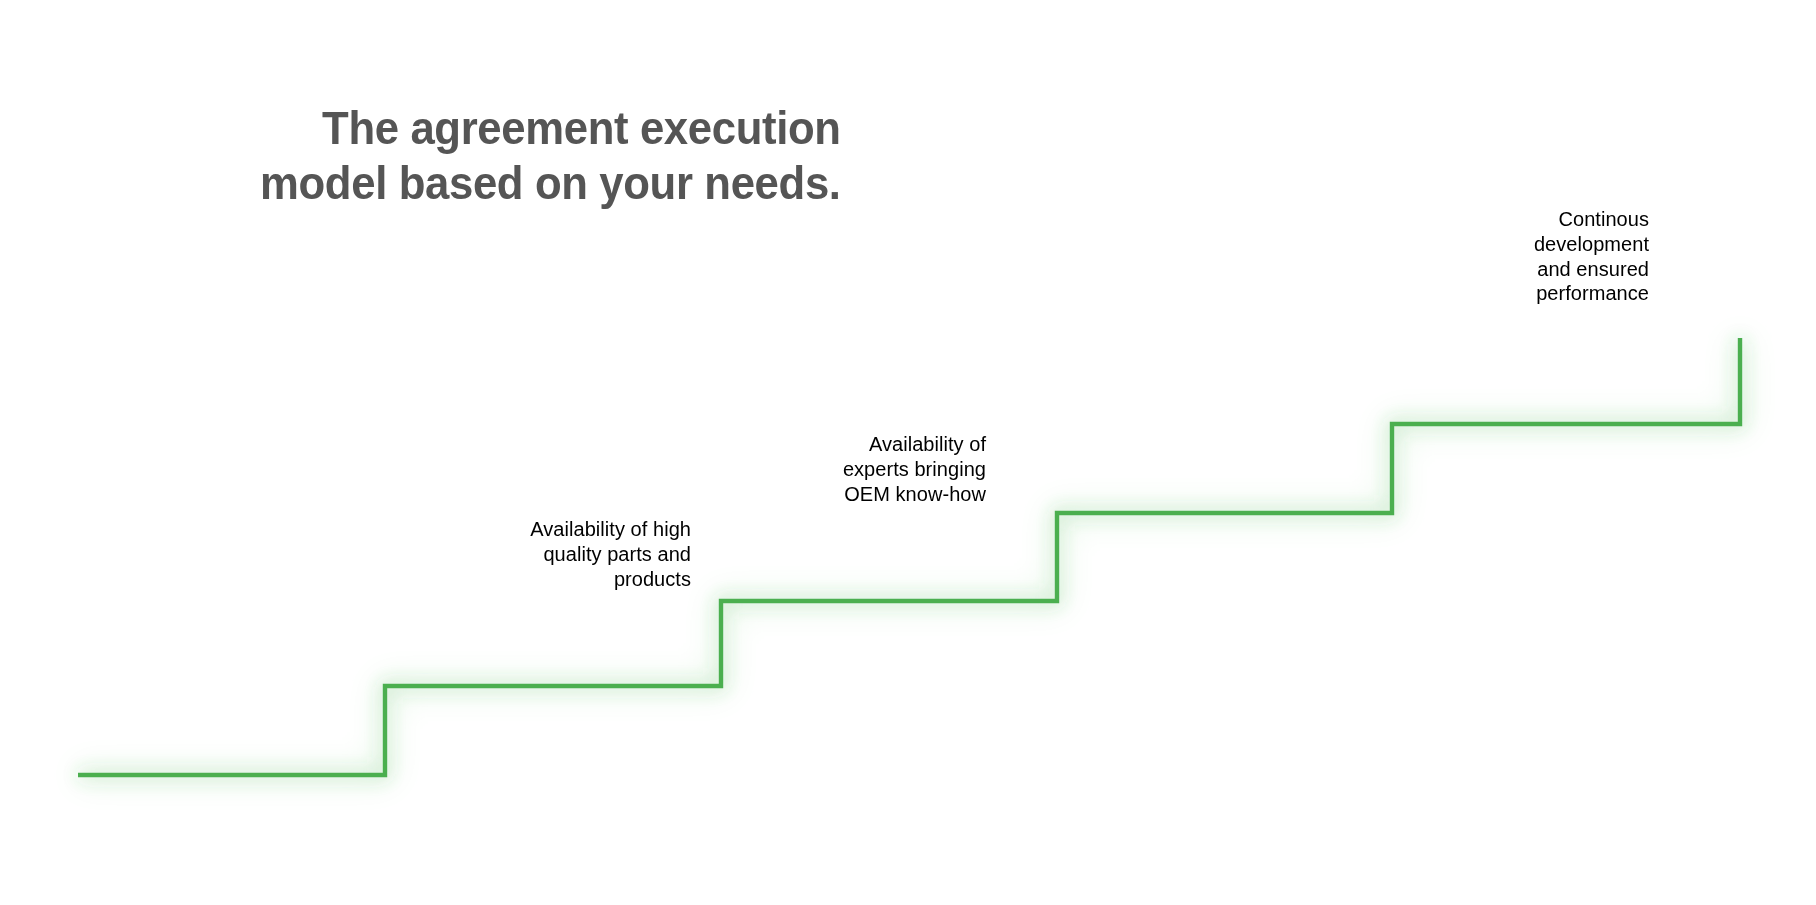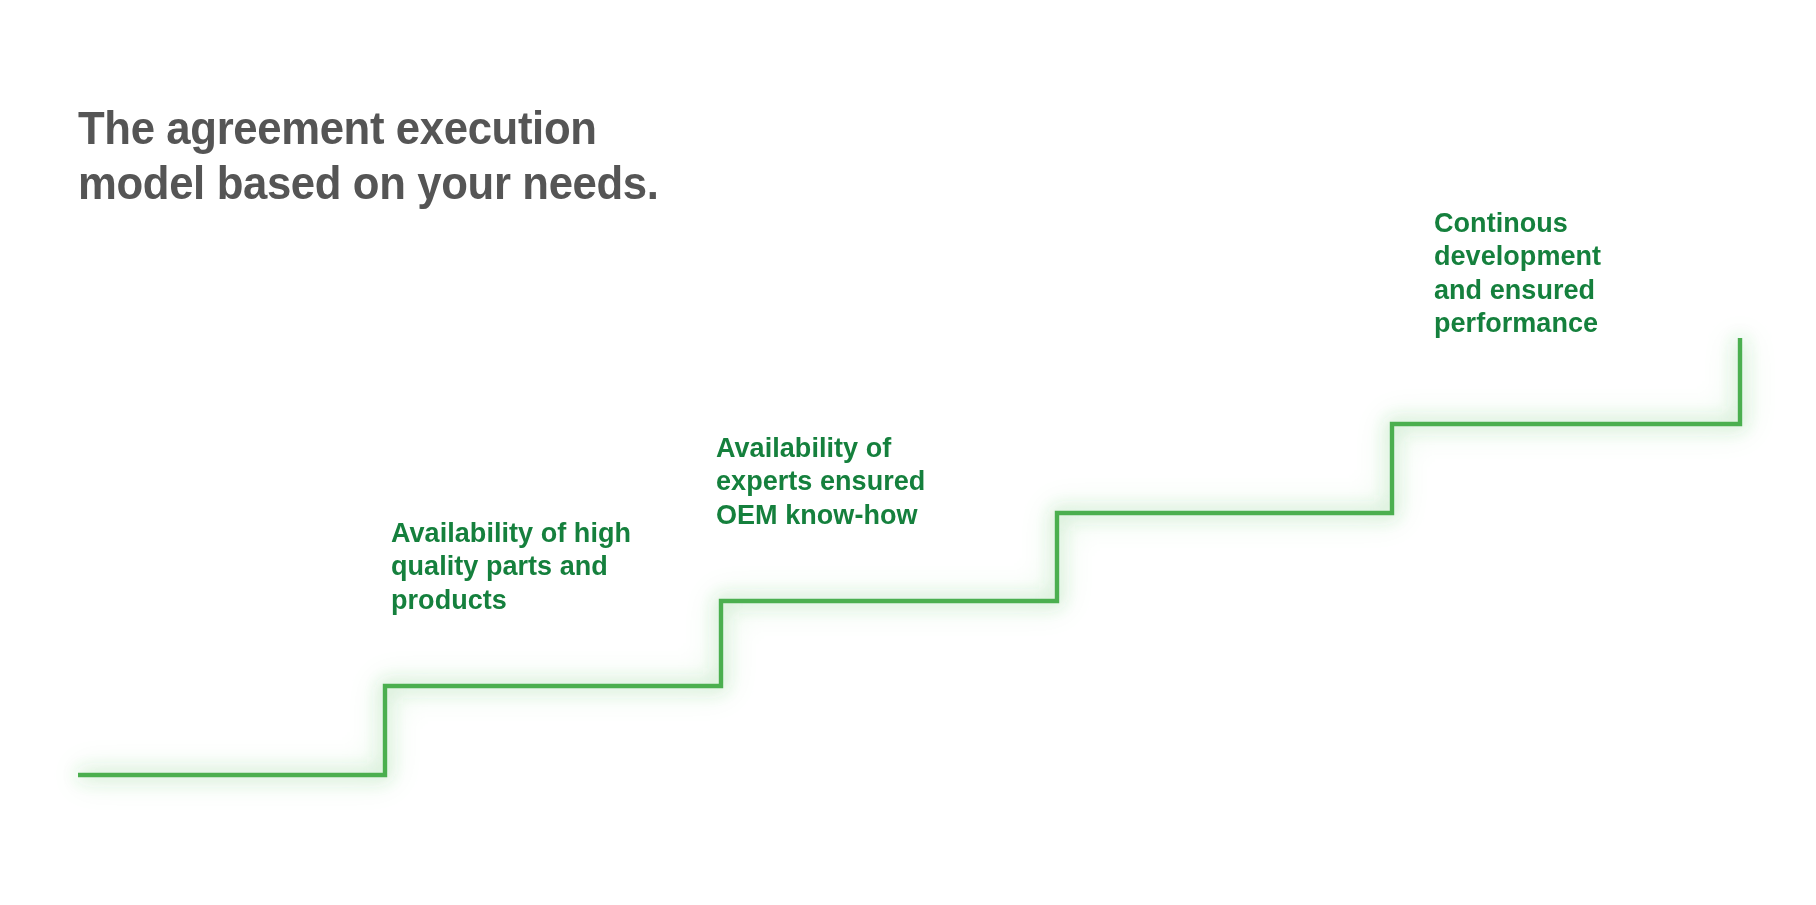--- a/index.html
+++ b/index.html
@@ -13,20 +13,21 @@
     height: 905px;
     overflow: hidden;
     font-family: "Liberation Sans", "DejaVu Sans", sans-serif;
     position: relative;
   }
 
   #slide {
     position: absolute;
     inset: 0;
     background: #ffffff;
+    text-align: right;
   }
 
   
   #title {
     position: absolute;
     left: 78px;
     top: 100px;
     width: 820px;
     font-size: 47px;
     font-weight: bold;
@@ -44,24 +45,24 @@
     left: 0;
     top: 0;
     width: 1816px;
     height: 905px;
     pointer-events: none;
   }
 
   
   .step-label {
     position: absolute;
-    color: #15803d;
-    font-size: 27px;
+    color: #000000;
+    font-size: 20px;
     line-height: 1.24;
-    font-weight: bold;
+    font-weight: normal;
     white-space: pre-line;
     letter-spacing: 0.05px;
   }
 
   #label-0 { left: 78px;   top: 620px; width: 250px; }
   #label-1 { left: 391px;  top: 517px; width: 300px; }
   #label-2 { left: 716px;  top: 432px; width: 270px; }
   #label-3 { left: 1052px; top: 345px; width: 330px; }
   #label-4 { left: 1434px; top: 207px; width: 215px; }
 </style>
@@ -97,21 +98,21 @@
 
     <path id="stair-path" fill="none" stroke="#4caf50" stroke-width="4.4" stroke-linecap="butt" stroke-linejoin="miter" filter="url(#glow)" d="M 78 775 L 385 775 L 385 686 L 385 686 L 721 686 L 721 601 L 721 601 L 1057 601 L 1057 513 L 1057 513 L 1392 513 L 1392 424 L 1392 424 L 1740 424 L 1740 338"></path>
   </svg>
 
 
   <div class="step-label" id="label-1">Availability of high
 quality parts and
 products</div>
 
   <div class="step-label" id="label-2">Availability of
-experts ensured
+experts bringing
 OEM know-how</div>
 
 
   <div class="step-label" id="label-4">Continous
 development
 and ensured
 performance</div>
 
 </div>
 

